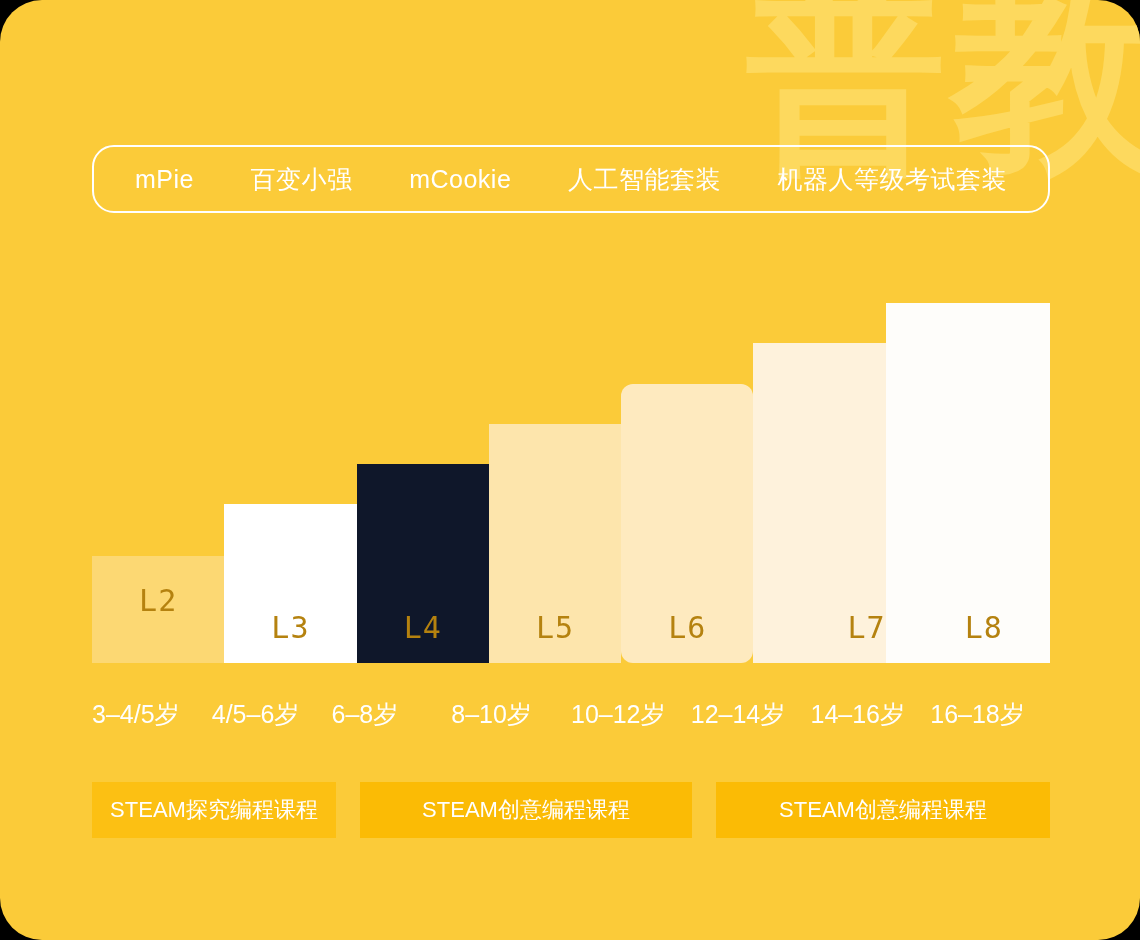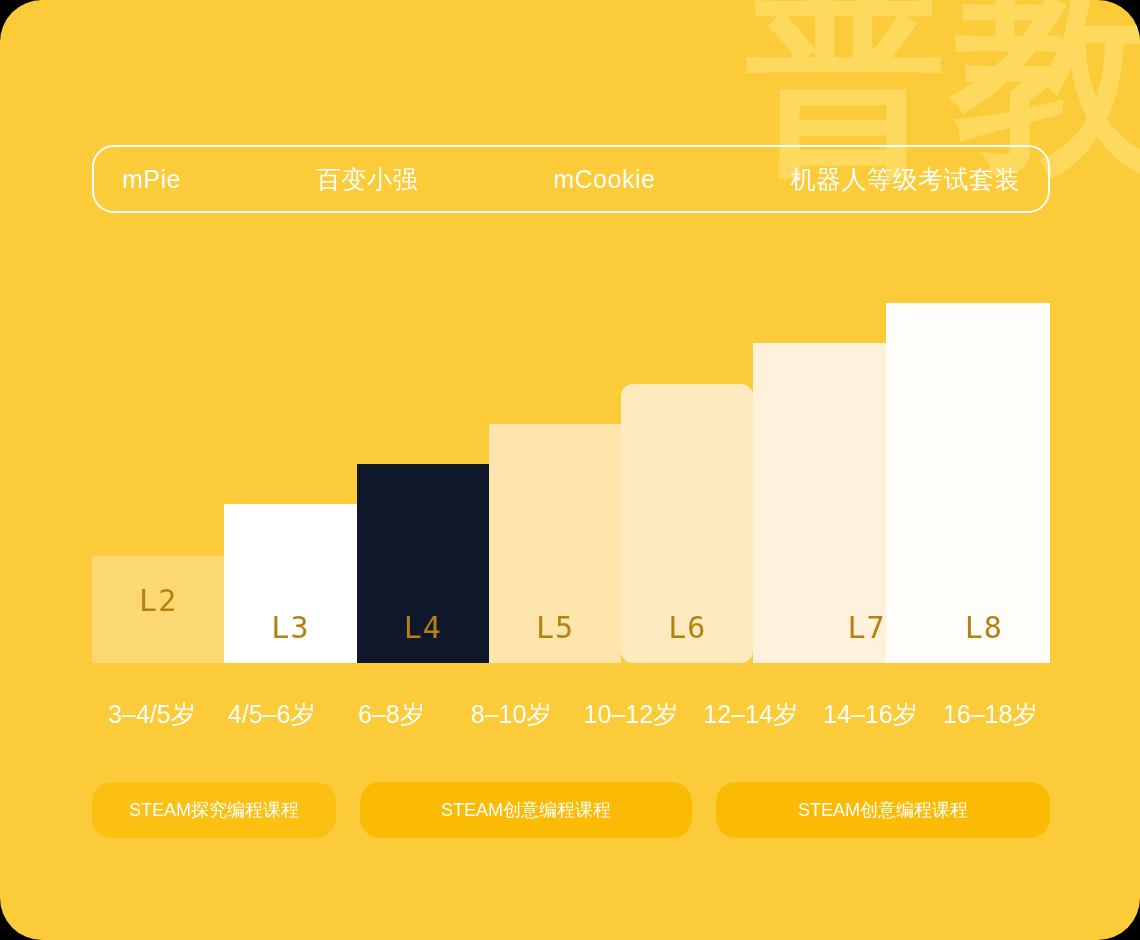--- a/index.html
+++ b/index.html
@@ -13,59 +13,60 @@
   .watermark{position:absolute;top:-22px;right:-18px;
              font-size:200px;line-height:1;font-weight:700;
              color:#FDD95E;letter-spacing:6px;
              font-family:"DejaVu Sans",sans-serif;
              user-select:none;pointer-events:none;}
 
   
   .tabbar{position:absolute;left:92px;top:145px;width:958px;height:68px;
           box-sizing:border-box;border:2px solid #FFFFFF;border-radius:22px;
           display:flex;align-items:center;justify-content:space-between;
-          padding:0 28px;}
+          padding:0 41px;}
   .tab{color:#FFFFFF;font-size:25px;white-space:nowrap;letter-spacing:.5px;}
 
   
   .chart{position:absolute;left:92px;top:280px;width:958px;height:383px;
          display:flex;align-items:flex-end;}
   .bar{position:relative;flex:1 1 0;display:flex;align-items:flex-end;
        justify-content:center;}
   .bar-label{position:relative;color:#B5820F;font-size:30px;
              padding-bottom:18px;letter-spacing:1px;
              font-family:"DejaVu Sans Mono","Liberation Mono",monospace;}
 
   
   .ages{position:absolute;left:92px;top:698px;width:958px;
         display:flex;}
-  .age{flex:1 1 0;text-align:center;color:#FFFFFF;font-size:25px;
+  .age{flex:1 1 0;color:#FFFFFF;font-size:25px;
        white-space:nowrap;}
 
   
   .courses{position:absolute;left:92px;top:782px;width:958px;height:56px;
            display:flex;gap:24px;}
-  .course{height:56px;border-radius:20px;display:flex;align-items:center;
-          justify-content:center;color:#FFFFFF;font-size:18px;
+  .course{height:56px;border-radius:0;display:flex;align-items:center;
+          justify-content:center;color:#FFFFFF;font-size:22px;
           white-space:nowrap;}
   .c0{width:244px;background:#FCC013;}
   .c1{width:332px;background:#FBBB05;}
   .c2{width:334px;background:#FBBB05;}
 </style>
 </head>
 <body>
 
 <div class="card">
 
   <div class="watermark">普教</div>
 
   <div class="tabbar">
     <div class="tab">mPie</div>
     <div class="tab">百变小强</div>
     <div class="tab">mCookie</div>
+    <div class="tab">人工智能套装</div>
     <div class="tab">机器人等级考试套装</div>
   </div>
 
   <div class="chart">
     <div class="bar" style="height: 107px; background: rgb(252, 216, 115); align-items: center;">
       <div class="bar-label">L2</div>
     </div>
     <div class="bar" style="height: 159px; background: #ffffff;">
       <div class="bar-label">L3</div>
     </div>

